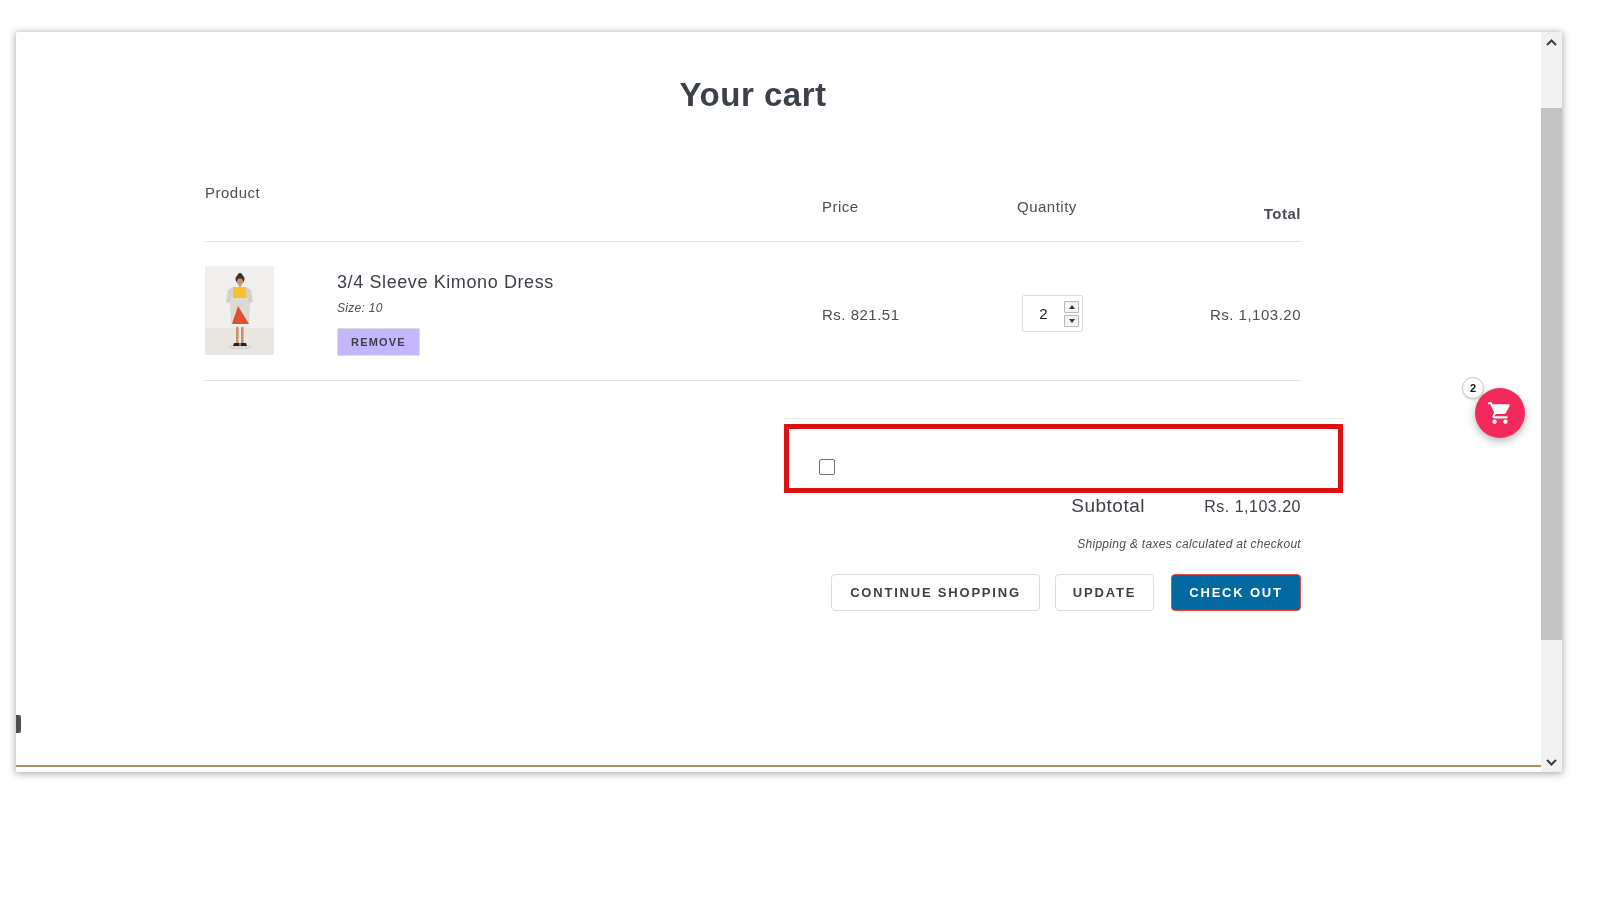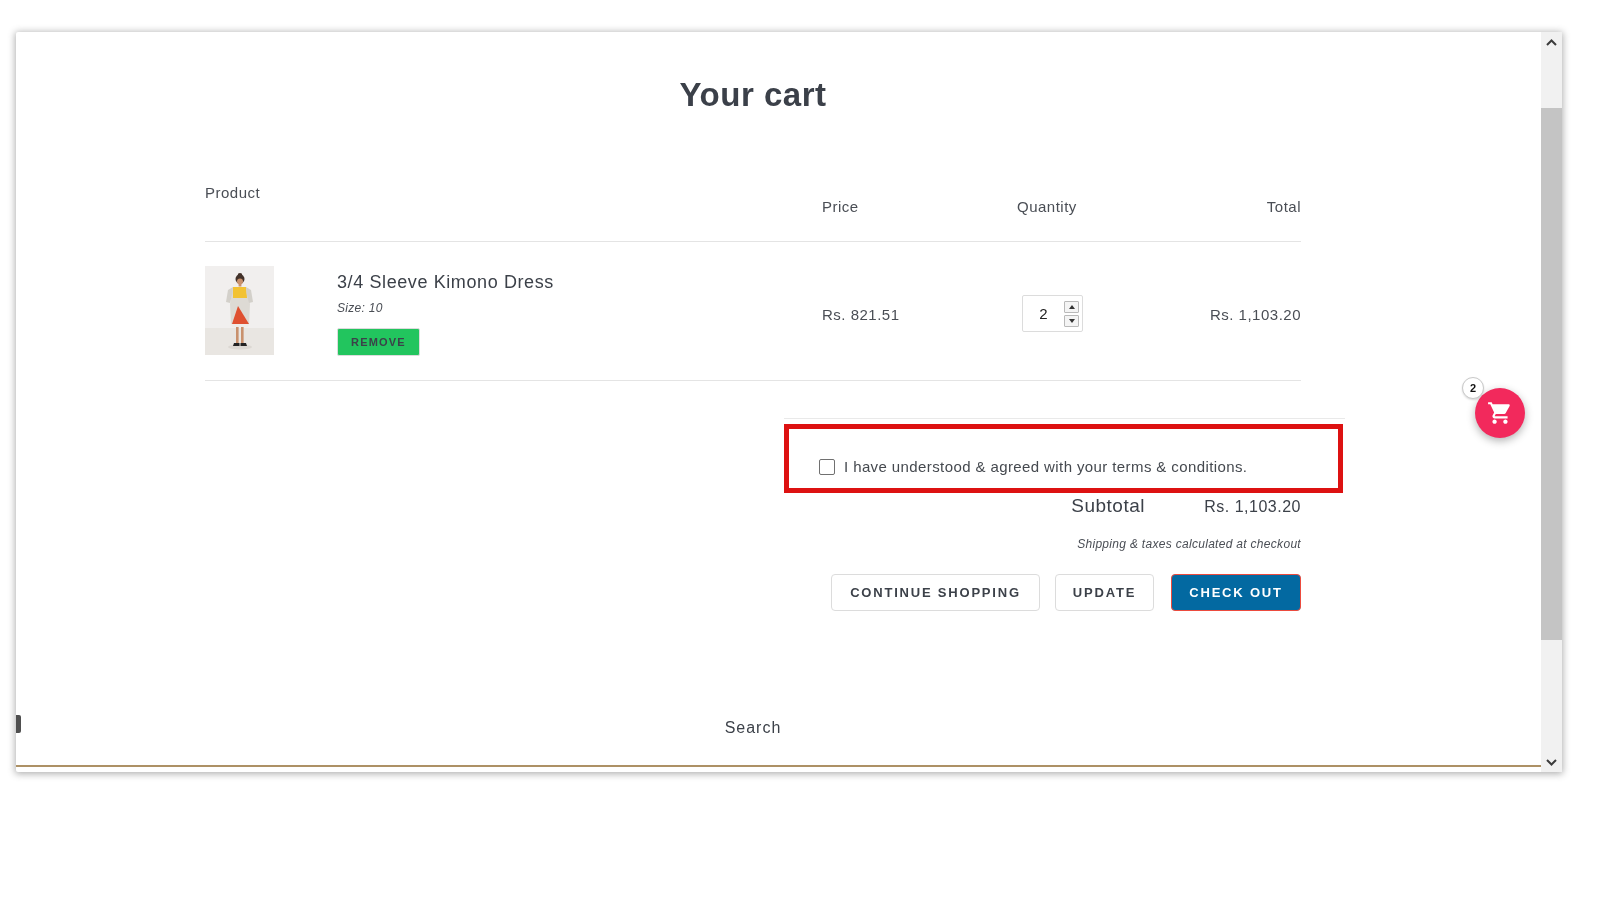--- a/index.html
+++ b/index.html
@@ -13,32 +13,32 @@
 
   .abs { position:absolute; }
 
   .page-title { left:205px; top:76px; width:1096px; text-align:center;
                 font-size:33px; font-weight:700; letter-spacing:0.5px; color:#3b4049; }
 
   .col-label { font-size:15px; color:#4a4e55; letter-spacing:0.5px; }
   .hdr-product { left:205px; top:184px; }
   .hdr-price   { left:822px; top:198px; }
   .hdr-qty     { left:1017px; top:198px;text-align:center; }
-  .hdr-total   { left:1151px; top:198px; width:150px; text-align:right; }
+  .hdr-total   { left:1151px; top:205px; width:150px; text-align:right;font-weight:bold; }
 
   .divider { height:1px; background:#e4e4e4; }
   .hdr-line { left:205px; top:241px; width:1096px; }
   .row-line { left:205px; top:380px; width:1096px; }
   .faint-line { left:784px; top:418px; width:561px; height:1px; background:#e9e9e9; }
 
   .thumb { left:205px; top:266px; width:69px; height:89px; cursor:pointer; }
 
   .item-name { left:337px; top:272px; font-size:18px; letter-spacing:0.6px; color:#3c4149; cursor:pointer; }
   .item-variant { left:337px; top:301px; font-size:12px; font-style:italic; color:#4a4e55; letter-spacing:0.3px; }
-  .remove-btn { left:337px; top:328px; height:28px; padding:0 13px; background:#22c55e;
+  .remove-btn { left:337px; top:328px; height:28px; padding:0 13px; background:#c4b5fd;
                 border:1px solid #dcdcdc; border-radius:2px; font-size:11px; font-weight:700;
                 letter-spacing:1.2px; color:#3c4149; cursor:pointer;
                 font-family:"Liberation Sans", sans-serif; }
 
   .cell-val { font-size:15px; color:#4a4e55; letter-spacing:0.5px; }
   .item-price { left:822px; top:306px; }
   .item-total { left:1151px; top:306px; width:150px; text-align:right; }
 
   .qty-box { left:1022px; top:295px; width:61px; height:37px; background:#fff;
              border:1px solid #dcdcdc; border-radius:2px; display:flex; align-items:center; }
@@ -150,31 +150,29 @@
     </span>
   </div>
 
   <div class="abs cell-val item-total">Rs. 1,103.20</div>
   <div class="abs divider row-line"></div>
 
   <div class="abs faint-line"></div>
   <div class="abs annotation-box"></div>
 
   <input type="checkbox" class="abs terms-checkbox" style="">
-  <label class="abs terms-label">I have understood &amp; agreed with your terms &amp; conditions.</label>
 
   <div class="abs subtotal-label">Subtotal</div>
   <div class="abs subtotal-value">Rs. 1,103.20</div>
   <div class="abs shipping-note">Shipping &amp; taxes calculated at checkout</div>
 
   <button class="abs btn btn-outline btn-continue">CONTINUE SHOPPING</button>
   <button class="abs btn btn-outline btn-update">UPDATE</button>
   <button class="abs btn btn-checkout">CHECK OUT</button>
 
-  <div class="abs search-link">Search</div>
   <div class="abs footer-line"></div>
   <div class="abs edge-widget"></div>
 
   <div class="abs scrollbar">
     <button class="scroll-btn scroll-up">
       <svg width="11" height="7" viewBox="0 0 11 7">
         <polyline points="1,6 5.5,1.5 10,6" fill="none" stroke="#3c3c3c" stroke-width="2"></polyline>
       </svg>
     </button>
     <div class="scroll-thumb"></div>

